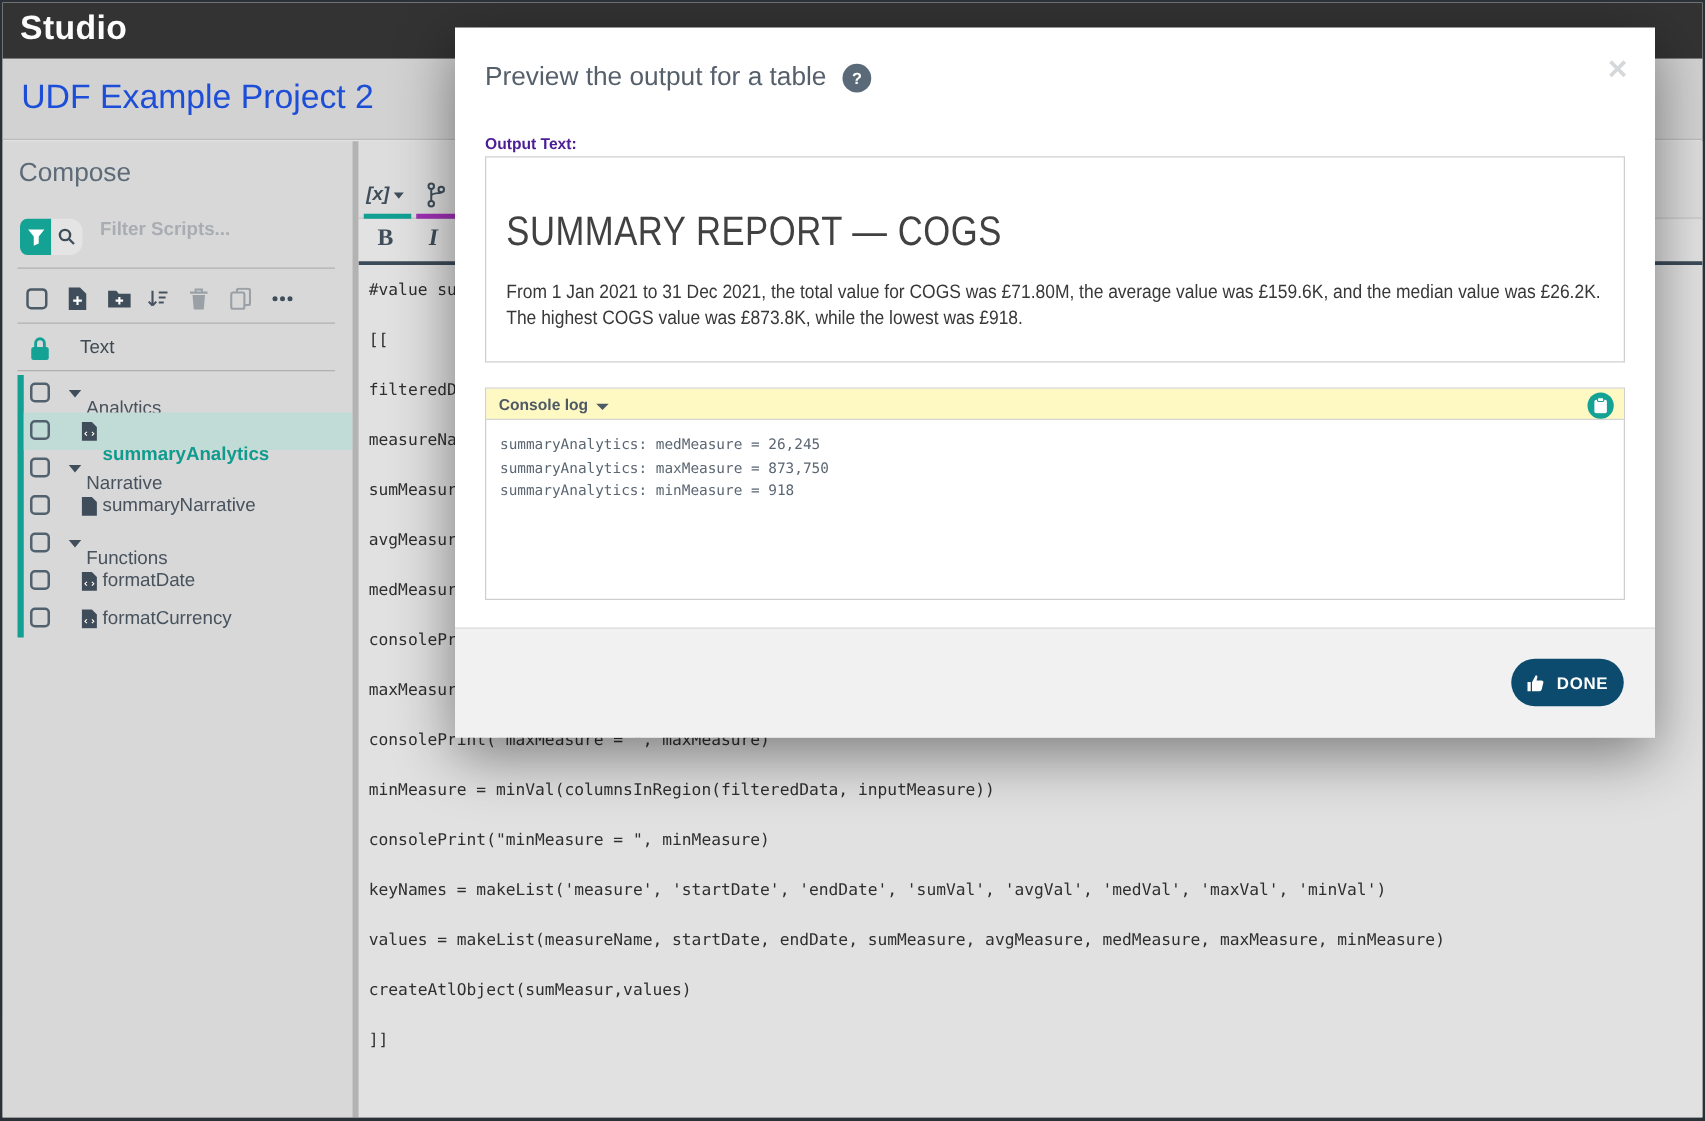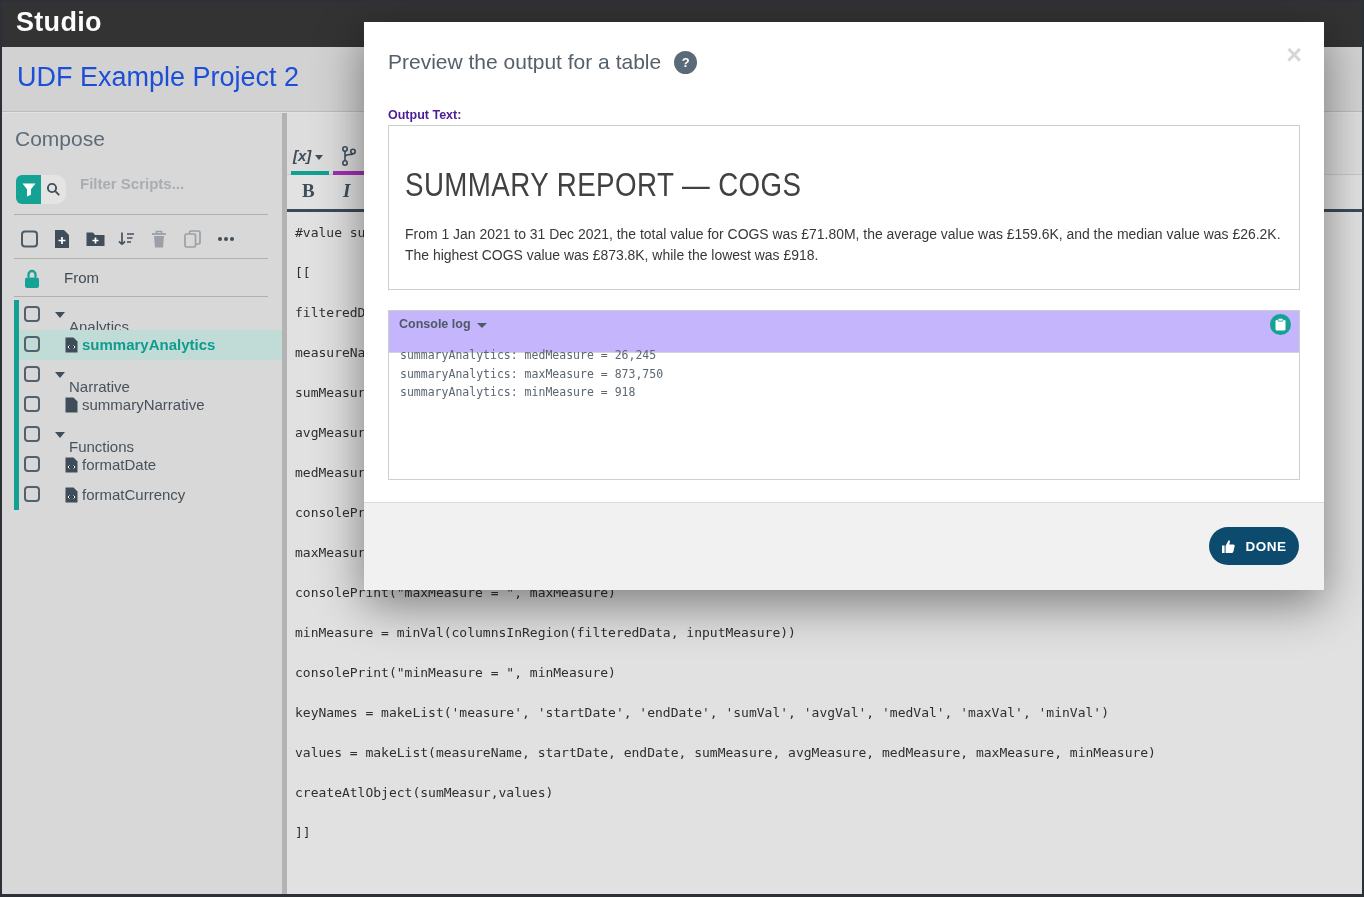--- a/index.html
+++ b/index.html
@@ -31,21 +31,21 @@
   .main-label { position:absolute; left:62px; top:8px; font-size:15px; font-weight:500; color:#3f4a55; }
   .tree { position:absolute; left:0; top:187px; width:100%; }
   .tree-strip { position:absolute; left:12px; top:0; width:5px; height:210px; background:#12a093; }
   .tree-row { position:absolute; left:17px; right:0; height:30px; }
   .tree-row .cb { position:absolute; left:5px; top:6px; width:16px; height:16px; border:2px solid #52616e; border-radius:4px; }
   .caret { position:absolute; left:36px; top:12px; width:0; height:0; border-left:5px solid transparent; border-right:5px solid transparent; border-top:6px solid #3f4e5a; }
   .tree-label { position:absolute; left:50px; top:18px; font-size:15px; color:#47525d; }
   .file-icon { position:absolute; left:46px; top:7px; }
   .file-label { position:absolute; left:63px; top:6px; font-size:15px; color:#47525d; }
   .tree-row.selected { background:#c1dcd7; }
-  .tree-row.selected .file-label { color:#0e9c8e; font-weight:600; }
+  .tree-row.selected .file-label { color:#0e9c8e; font-weight:600;margin-top:19px; }
 
   
   .editor { position:absolute; left:285px; top:111px; right:0; bottom:0; background:#e1e1e1; }
   .tab-row { position:absolute; left:285px; top:111px; right:0; height:62px; background:#dddddd; border-bottom:1px solid #c8c8c8; }
   .format-row { position:absolute; left:285px; top:174px; right:0; height:33px; background:#e2e2e2; }
   .editor-rule { position:absolute; left:285px; top:207px; right:0; height:3px; background:#3c4b58; }
   .var-btn { position:absolute; left:291px; top:145px; font-size:15px; color:#3f4e5a; font-style:italic; font-weight:600; }
   .var-caret { display:inline-block; margin-left:4px; width:0; height:0; border-left:4px solid transparent; border-right:4px solid transparent; border-top:5px solid #3f4e5a; vertical-align:middle; }
   .underline-teal { position:absolute; left:289px; top:169px; width:38px; height:4px; background:#12a093; }
   .branch-btn { position:absolute; left:339px; top:143px; }
@@ -63,21 +63,21 @@
   .help-badge { width:23px; height:23px; border-radius:50%; background:#5b6a78; color:#fff; font-size:13px; font-weight:700;
                 display:flex; align-items:center; justify-content:center; }
   .close-x { position:absolute; right:22px; top:20px; font-size:27px; font-weight:700; color:#d5d8db; line-height:1; cursor:default; }
   .output-label { position:absolute; left:24px; top:74px; font-size:12.5px; font-weight:700; color:#4c1d95;margin-top:12px; }
   .output-box { position:absolute; left:24px; top:103px; width:912px; height:165px; background:#fff; border:1px solid #cfcfcf; overflow:hidden; }
   .output-heading { position:absolute; left:16px; top:40px; font-size:33px; font-weight:400; color:#414141;
                     white-space:nowrap; transform:scaleX(.84); transform-origin:left; letter-spacing:.5px; }
   .output-body { position:absolute; left:16px; top:98px; width:978px; font-size:15.5px; color:#383838; line-height:20.5px;
                  transform:scaleX(.9); transform-origin:left; }
   .console-box { position:absolute; left:24px; top:288px; width:912px; height:170px; border:1px solid #cfcfcf; background:#fff; }
-  .console-header { position:absolute; left:0; top:0; width:100%; height:42px; background:#c4b5fd; border-bottom:1px solid #d5d5d5; }
+  .console-header { position:absolute; left:0; top:0; width:100%; height:25px; background:#fef9c3; border-bottom:1px solid #d5d5d5; }
   .console-label { position:absolute; left:10px; top:6px; font-size:12.5px; font-weight:700; color:#4d5965; }
   .console-caret { display:inline-block; margin-left:6px; width:0; height:0; border-left:5px solid transparent; border-right:5px solid transparent; border-top:5px solid #4d5965; }
   .clipboard-btn { position:absolute; right:8px; top:3px; width:21px; height:21px; border-radius:50%; background:#14a295;
                    display:flex; align-items:center; justify-content:center; }
   .console-body { position:absolute; left:0; top:27px; right:0; bottom:0; padding:8px 11px; }
   .console-line { font-family:"DejaVu Sans Mono", monospace; font-size:11.5px; color:#5b6773; line-height:18.5px; white-space:pre; }
   .modal-footer { position:absolute; left:0; top:480px; width:100%; height:88px; background:#f1f1f1; border-top:1px solid #dcdcdc; }
   .done-btn { position:absolute; right:25px; top:24px; width:90px; height:38px; border-radius:19px; background:#0c4a6e; border:none;
               color:#fff; font-family:"Liberation Sans", sans-serif; font-size:13.5px; font-weight:700; letter-spacing:.5px;
               display:flex; align-items:center; justify-content:center; gap:8px; cursor:pointer; }
@@ -159,21 +159,21 @@
       </div>
     </div>
 
     <div class="hline" style="top:145px;"></div>
 
     <div class="main-row">
       <svg style="position:absolute;left:22px;top:8px;" width="16" height="20" viewBox="0 0 16 20">
         <rect x="1" y="8.5" width="14" height="10.5" rx="2" fill="#14a295"></rect>
         <path d="M4.5 8.5V5.5a3.5 3.5 0 0 1 7 0v3" stroke="#14a295" stroke-width="2.3" fill="none"></path>
       </svg>
-      <div class="main-label">From</div>
+      <div class="main-label">Text</div>
     </div>
 
     <div class="hline" style="top:183px;"></div>
 
     <div class="tree">
       <div class="tree-strip"></div>
 
       <div class="tree-row" style="top:0px;">
         <span class="cb"></span>
         <span class="caret"></span>

